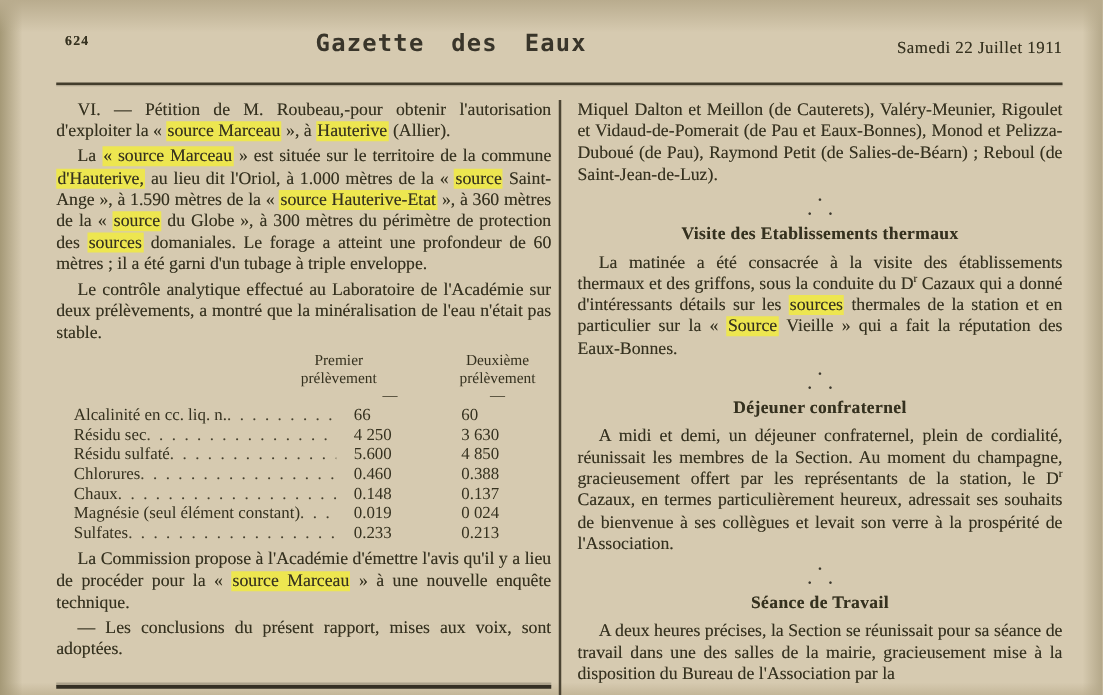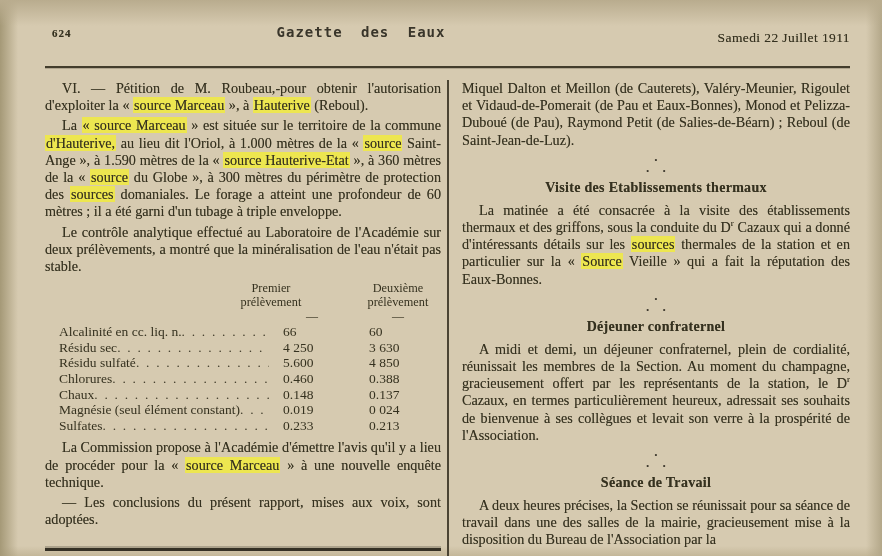--- a/index.html
+++ b/index.html
@@ -12,21 +12,21 @@
       linear-gradient(270deg,#b3a789 0px,rgba(214,202,176,0) 16px),
       linear-gradient(0deg,#c4b799 0px,rgba(214,202,176,0) 10px);
     font-family:"Liberation Serif","DejaVu Serif",serif;
     color:#35311f;
   }
   .ink{color:#35311f;text-shadow:0 0 .5px rgba(53,49,31,.55);}
   
   .page-number{position:absolute;left:52px;top:27px;font-weight:bold;font-size:11px;letter-spacing:1px;}
   .masthead{position:absolute;left:0;top:24px;width:722px;text-align:center;
     font-family:"DejaVu Sans Mono","Liberation Mono",monospace;font-weight:bold;
-    font-size:14px;letter-spacing:1px;word-spacing:9px;color:#39352a;}
+    font-size:19px;letter-spacing:1px;word-spacing:9px;color:#39352a;}
   .issue-date{position:absolute;right:32px;top:30px;font-weight:normal;font-size:13.5px;letter-spacing:.4px;}
   .header-rule{position:absolute;left:45px;right:32px;top:66px;height:2px;background:#433d2c;box-shadow:0 1px 0 rgba(67,61,44,.25);}
   
   .col-divider{position:absolute;left:447px;top:80px;bottom:0;width:2px;background:#4b4433;}
   .col-left{position:absolute;left:45px;top:80px;width:396px;}
   .col-right{position:absolute;left:462px;top:80px;width:388px;}
   .bottom-rule-left{position:absolute;left:45px;top:548px;width:396px;height:3px;background:#353024;box-shadow:0 -2px 0 rgba(53,48,36,.25);}
   
   p{margin:0 0 3px 0;font-size:14.2px;line-height:17.2px;text-align:justify;text-shadow:0 0 .5px rgba(53,49,31,.5);}
   p.indent{text-indent:17px;}
@@ -54,21 +54,21 @@
 </head>
 <body>
 
 <div class="page-number ink">624</div>
 <div class="masthead">Gazette des Eaux</div>
 <div class="issue-date ink">Samedi 22 Juillet 1911</div>
 <div class="header-rule"></div>
 <div class="col-divider"></div>
 
 <div class="col-left">
-  <p class="indent"><span>VI. — Pétition de M. Roubeau,-pour obtenir l'autorisation d'exploiter la « </span><span class="hl">source Marceau</span><span> », à </span><span class="hl">Hauterive</span><span> (Reboul).</span></p>
+  <p class="indent"><span>VI. — Pétition de M. Roubeau,-pour obtenir l'autorisation d'exploiter la « </span><span class="hl">source Marceau</span><span> », à </span><span class="hl">Hauterive</span><span> (Allier).</span></p>
   <p class="indent"><span>La </span><span class="hl">« source Marceau</span><span> » est située sur le territoire de la commune </span><span class="hl">d'Hauterive,</span><span> au lieu dit l'Oriol, à 1.000 mètres de la « </span><span class="hl">source</span><span> Saint-Ange », à 1.590 mètres de la « </span><span class="hl">source Hauterive-Etat</span><span> », à 360 mètres de la « </span><span class="hl">source</span><span> du Globe », à 300 mètres du périmètre de protection des </span><span class="hl">sources</span><span> domaniales. Le forage a atteint une profondeur de 60 mètres ; il a été garni d'un tubage à triple enveloppe.</span></p>
   <p class="indent"><span>Le contrôle analytique effectué au Laboratoire de l'Académie sur deux prélèvements, a montré que la minéralisation de l'eau n'était pas stable.</span></p>
 
   <div class="analysis-table">
     <div class="tbl-head">
       <span class="sp"></span>
       <span class="hcol">Premier
 prélèvement</span>
       <span class="hcol">Deuxième
 prélèvement</span>

